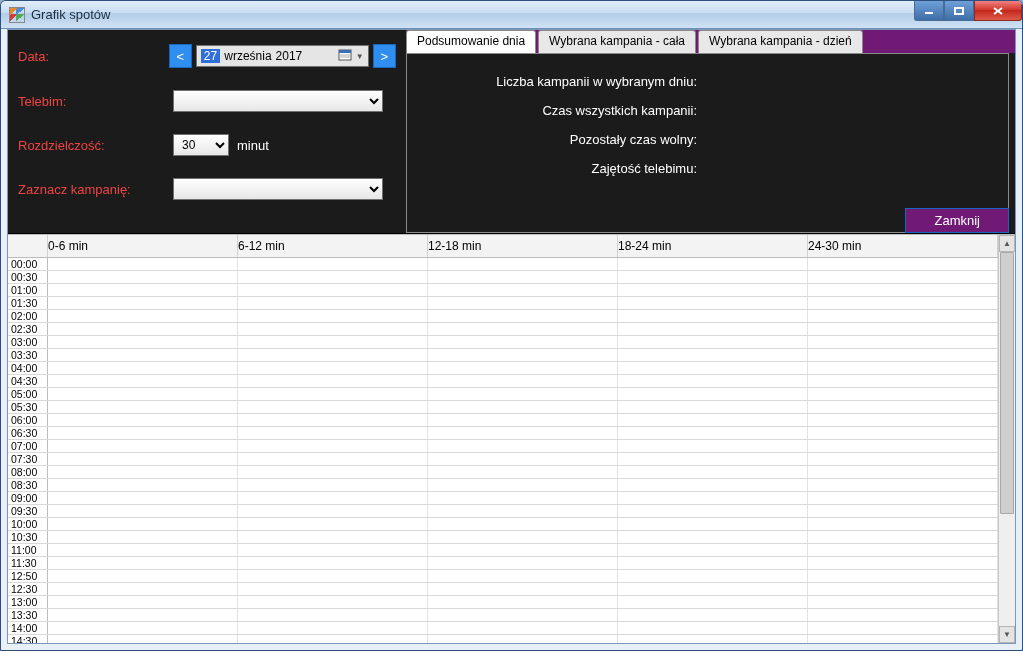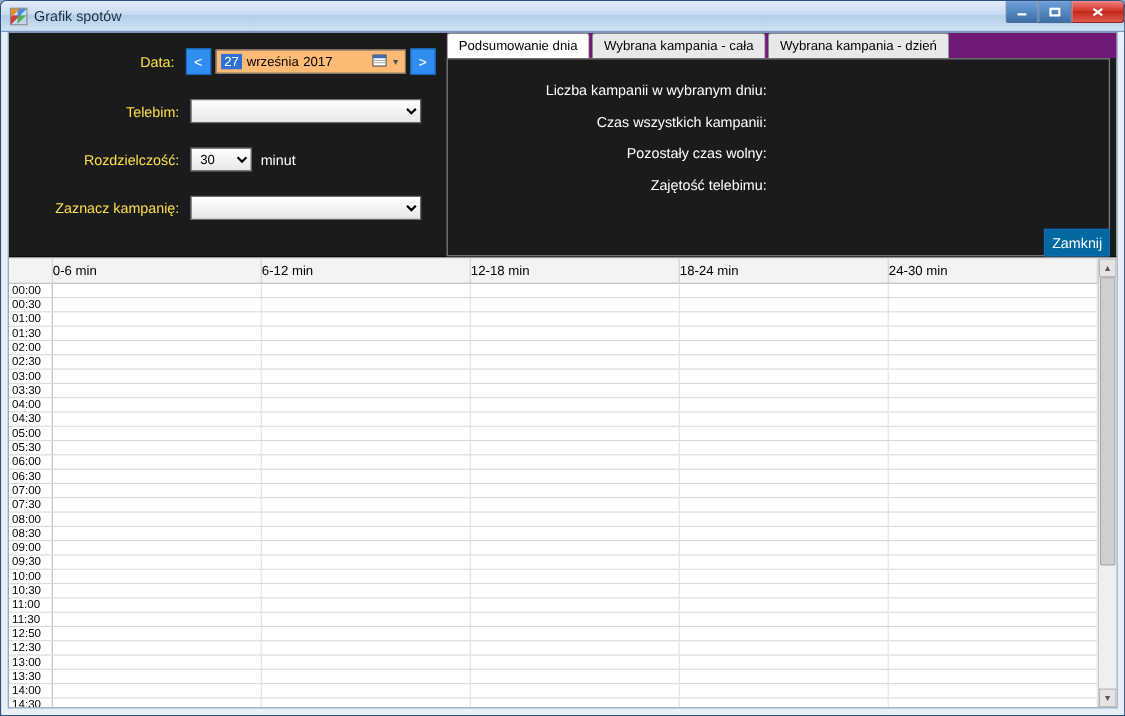--- a/index.html
+++ b/index.html
@@ -63,36 +63,36 @@
   .top-panel {
     background: #1b1b1b;
     display: flex;
     border-bottom: 1px solid #000;
   }
   .left-controls {
     width: 398px; padding: 14px 10px 14px 10px;
     display: flex; flex-direction: column; gap: 22px;
   }
   .ctrl-row { display: flex; align-items: center; }
-  .ctrl-label { width: 155px; text-align: right; color: #fde047; padding-right: 10px; font-size: 13px; }
+  .ctrl-label { width: 155px; text-align: left; color: #ef4444; padding-right: 10px; font-size: 13px; }
   .sel, .datebox {
     height: 22px; background: linear-gradient(#fff,#e7e7e7);
     border: 1px solid #707070; font-size: 12px;
   }
   .sel { width: 210px; padding: 0 4px; }
   .sel.small { width: 56px; }
   .blue-btn {
     width: 24px; height: 24px; background: #2f8ef0;
     color: #fff; border: 1px solid #1668bd; font-size: 13px;
     display: flex; align-items: center; justify-content: center;
     cursor: pointer;
   }
   .datebox {
     width: 178px; display: flex; align-items: center; padding: 0 4px; gap: 4px;
-    margin: 0 4px; background:#fdba74;justify-content:flex-end;
+    margin: 0 4px; background:#e5e5e5;justify-content:flex-end;
   }
   .datebox .day { background:#2f6fd8; color:#fff; padding: 0 3px; }
   .datebox .cal-icon { margin-left:auto; }
   .unit { color:#fff; margin-left:8px; font-size:13px; }
 
   
   .right-panel { flex:1; position: relative; padding-top: 0; }
   .tabstrip { display:flex; height:23px; background:#701a75; }
   .tab {
     padding: 3px 10px 0; font-size: 12px; border:1px solid #8a8a8a;
@@ -101,22 +101,22 @@
   }
   .tab.active { background:#fff; font-weight:normal; }
   .infobox {
     border:1px solid #8a8a8a; border-top:1px solid #8a8a8a; background:#1b1b1b;
     height: 180px; margin-right:6px; position:relative; padding:14px 10px;
   }
   .infoline { color:#fff; font-size:13px; text-align:left; margin:6px 0 14px; padding-left: 20px;}
   .infoline .k { display:inline-block; width: 260px; text-align:right; }
   .close-panel-btn {
     position:absolute; right:-1px; bottom:-1px;
-    background:#0369a1; color:#fff; border:1px solid #1668bd;
-    padding: 4px 6px; font-size:13px; cursor:pointer;
+    background:#701a75; color:#fff; border:1px solid #1668bd;
+    padding: 4px 28px; font-size:13px; cursor:pointer;
   }
 
   
   .grid-wrap { flex:1; display:flex; overflow:hidden; border-top:1px solid #bcbcbc; }
   .grid { flex:1; overflow:hidden; display:flex; flex-direction:column; }
   .grid-head { display:flex; background:#f3f3f3; border-bottom:1px solid #bcbcbc; }
   .gh { border-right:1px solid #d0d0d0; padding:4px 0; font-size:12px; text-align:left; }
   .gh.time { width:40px; }
   .gh.col { flex:1; }
   .grid-body { flex:1; overflow:hidden; }

